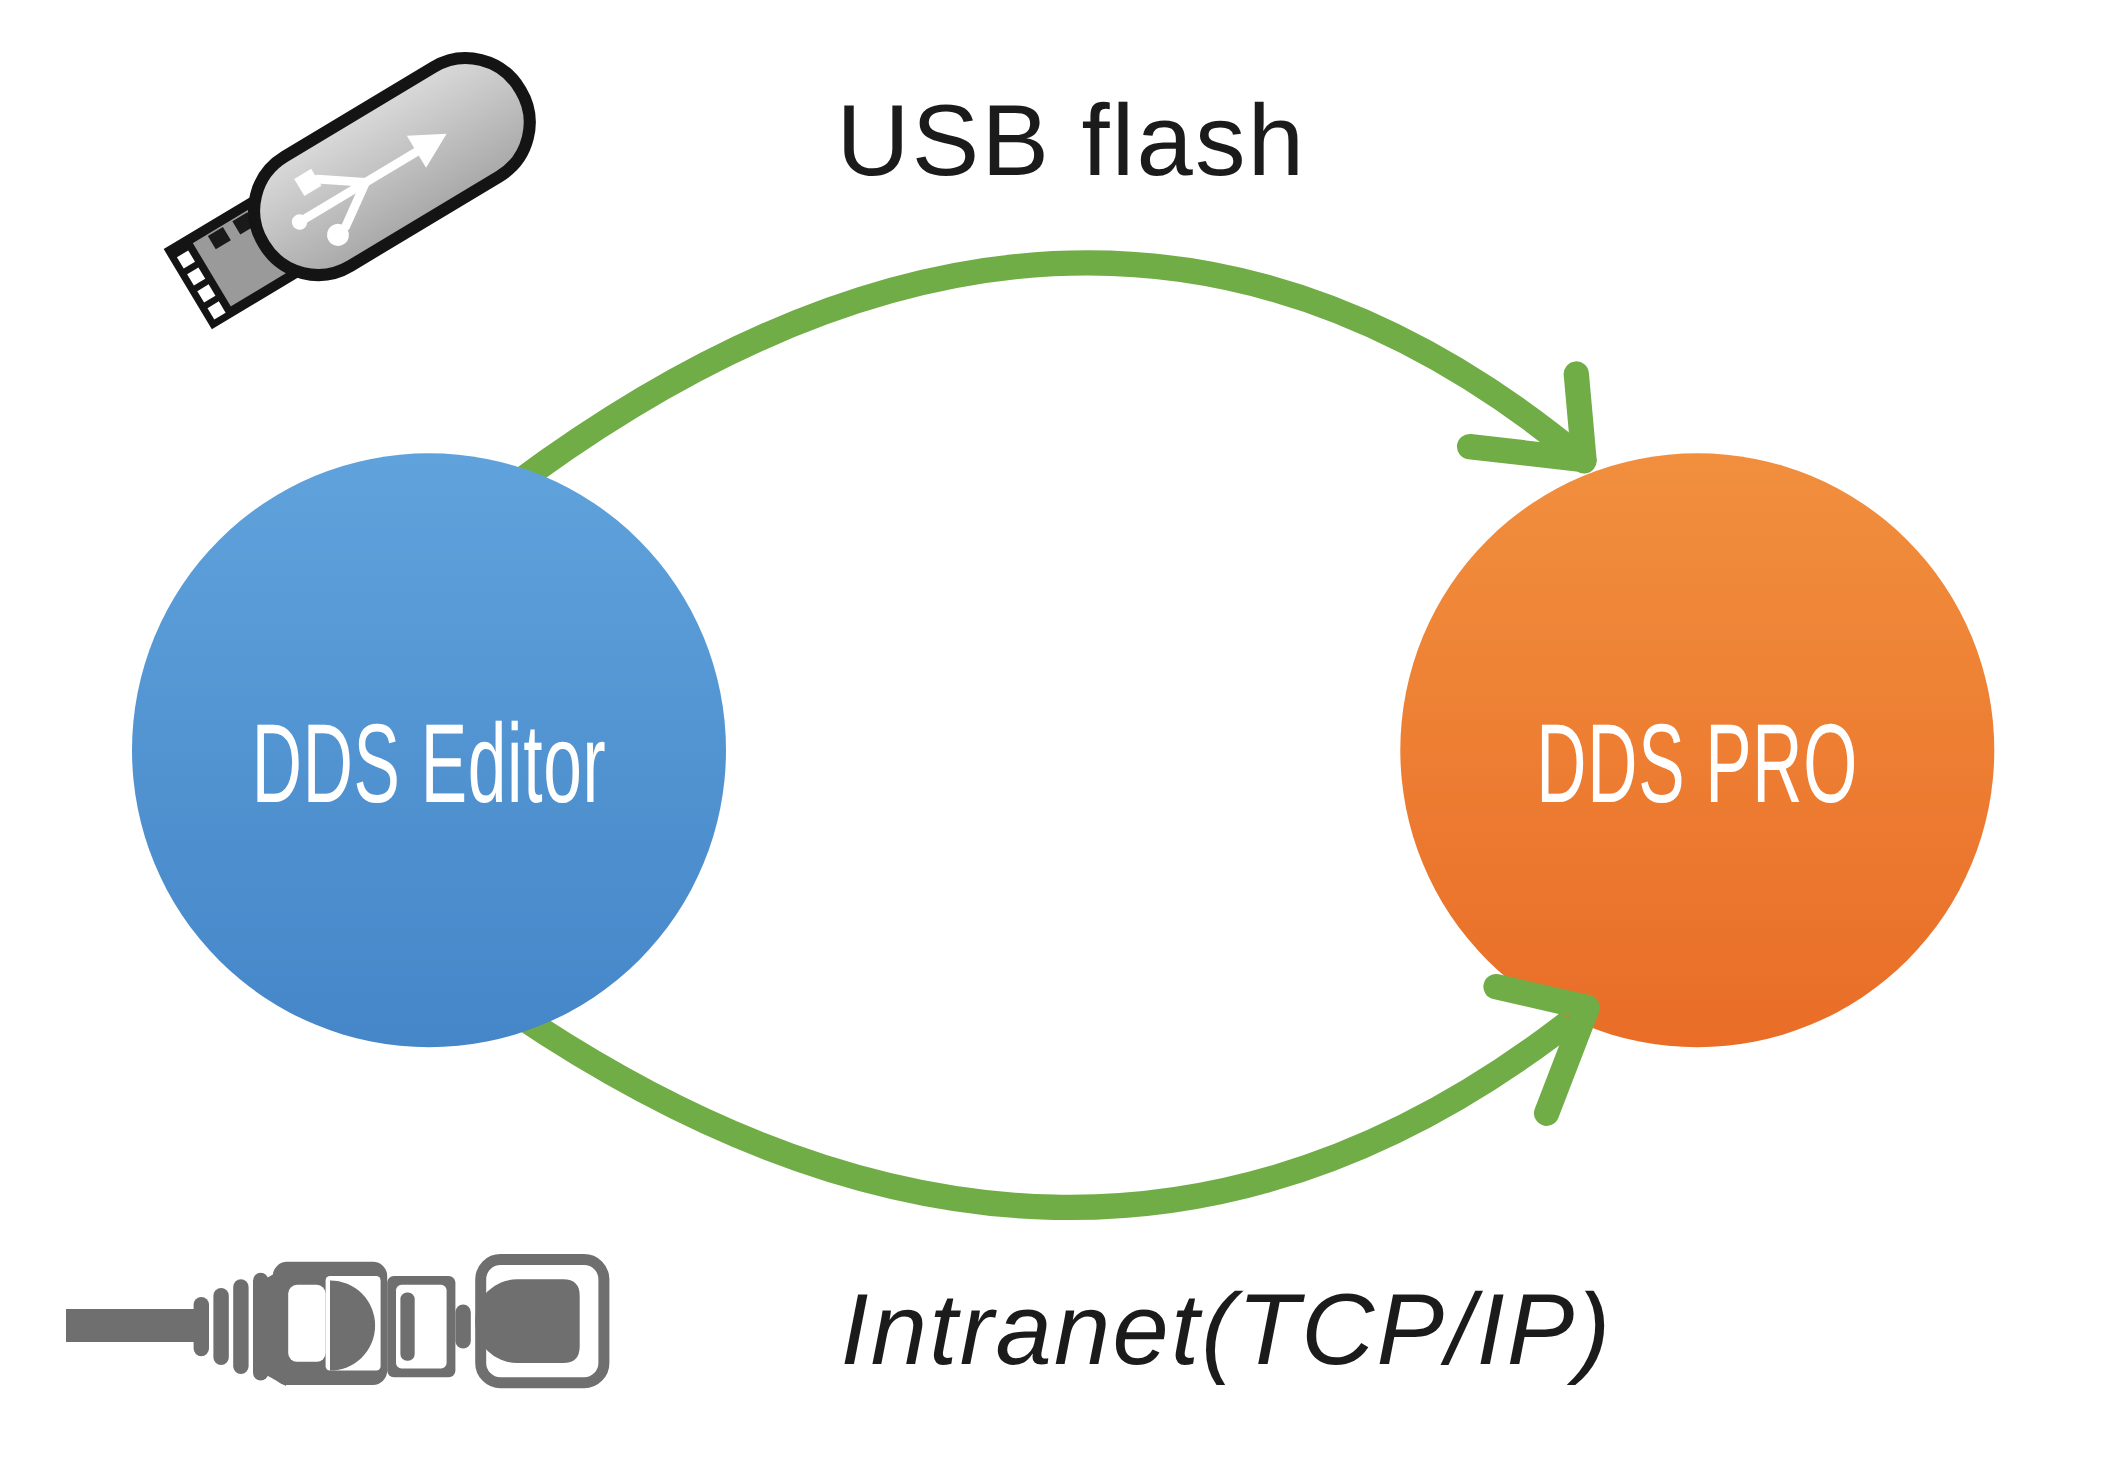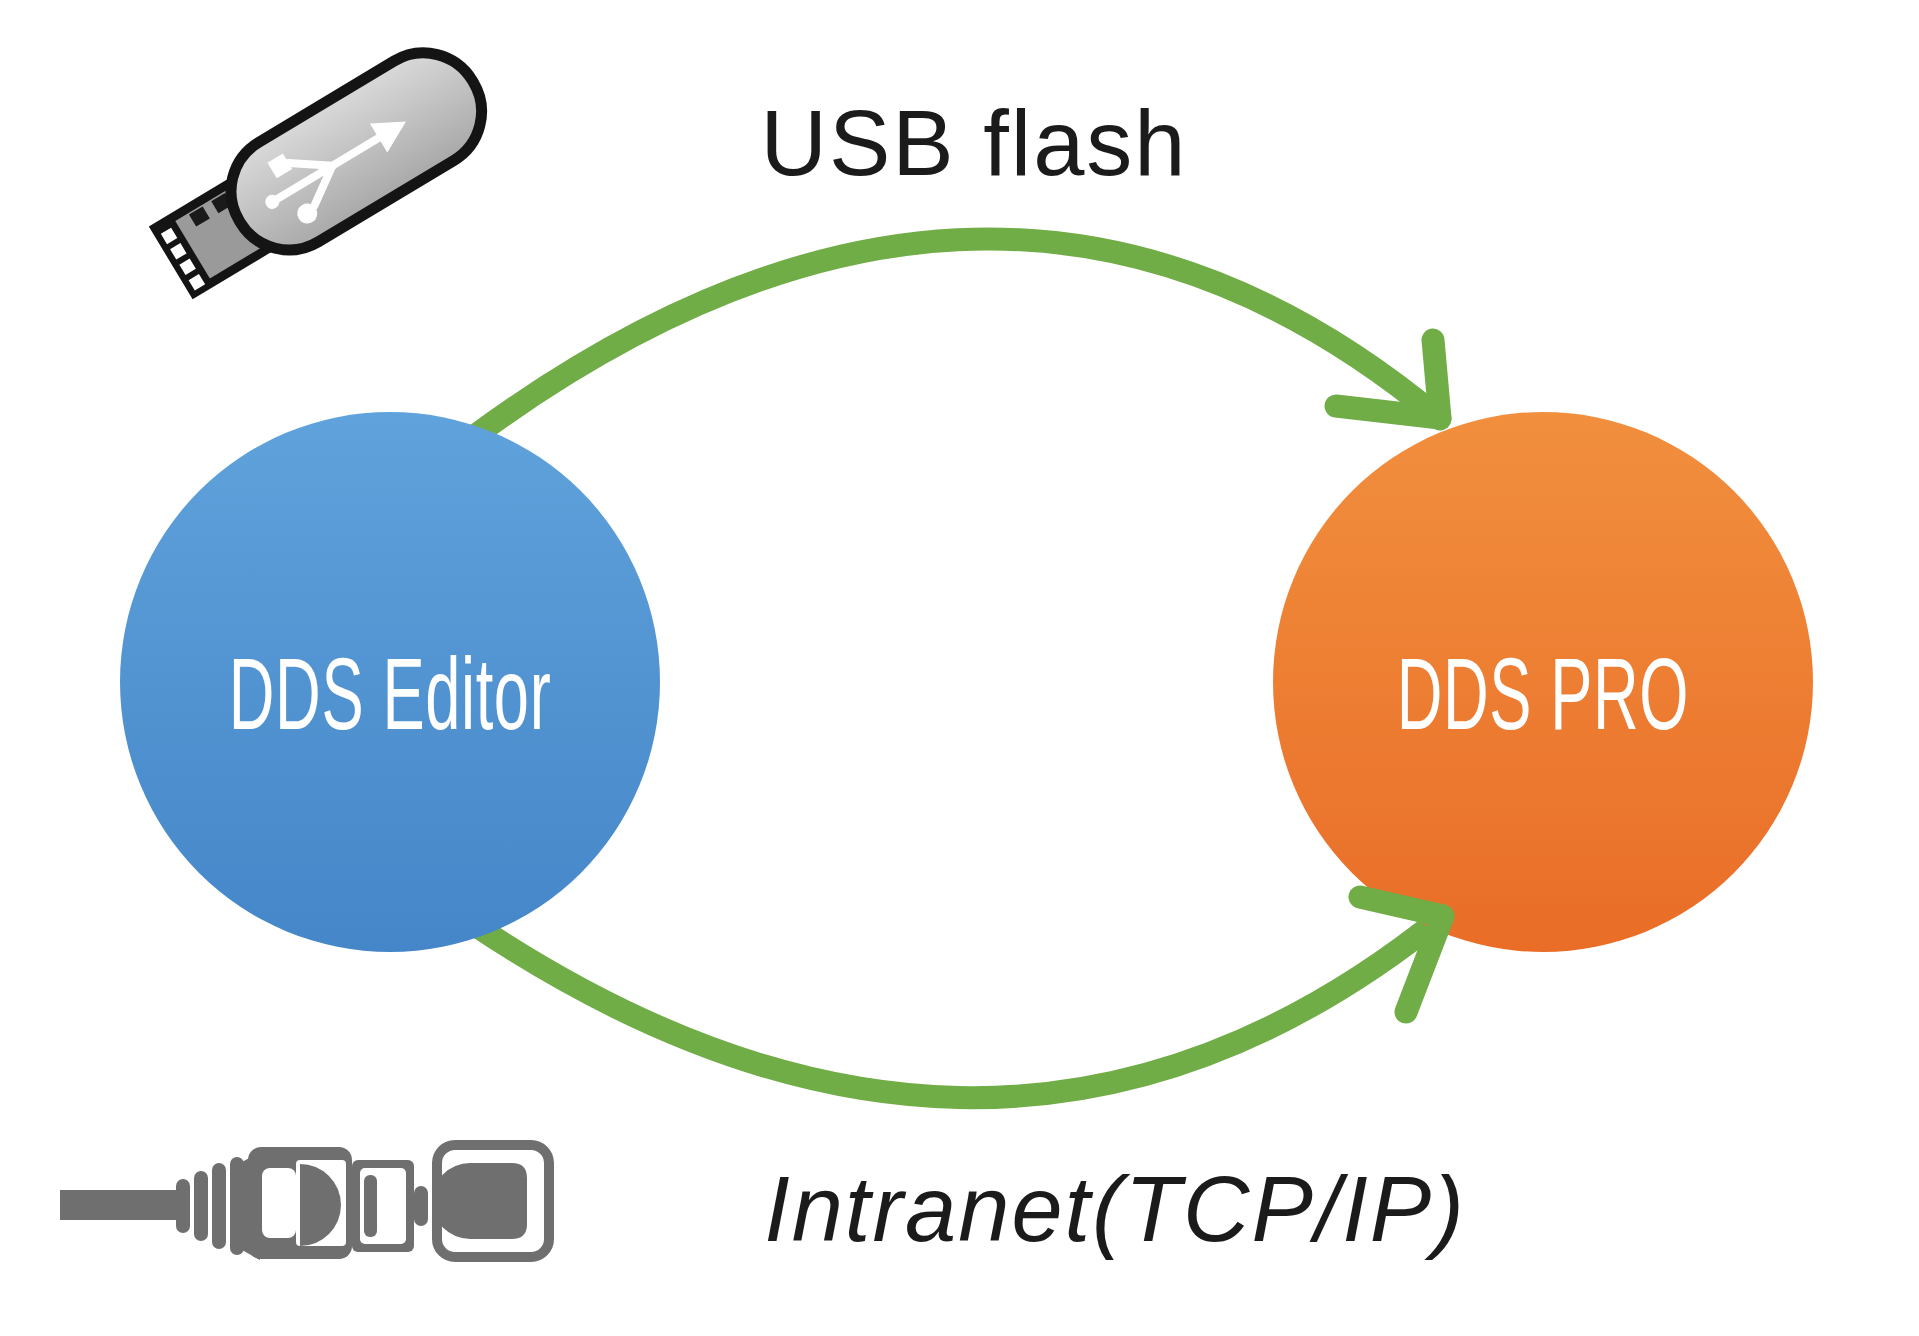--- a/index.html
+++ b/index.html
@@ -37,21 +37,21 @@
 
   .caption {
     position: absolute;
     transform: translateX(-50%);
     color: var(--caption-color, #1b1b1b);
     font-size: 92px;
     line-height: 1;
     letter-spacing: 2px;
     white-space: nowrap;
   }
-  #caption-usb      { left: 974px;  top: 97px; }
+  #caption-usb      { left: 974px;  top: 82px; }
   #caption-intranet { left: 1115px; top: 1163px; font-style: italic; }
 </style>
 </head>
 <body>
 
 <div class="stage">
 
   <svg width="1919" height="1336" viewBox="0 0 1919 1336">
     <defs>
       <linearGradient id="gradBlue" x1="0" y1="0" x2="0" y2="1">

